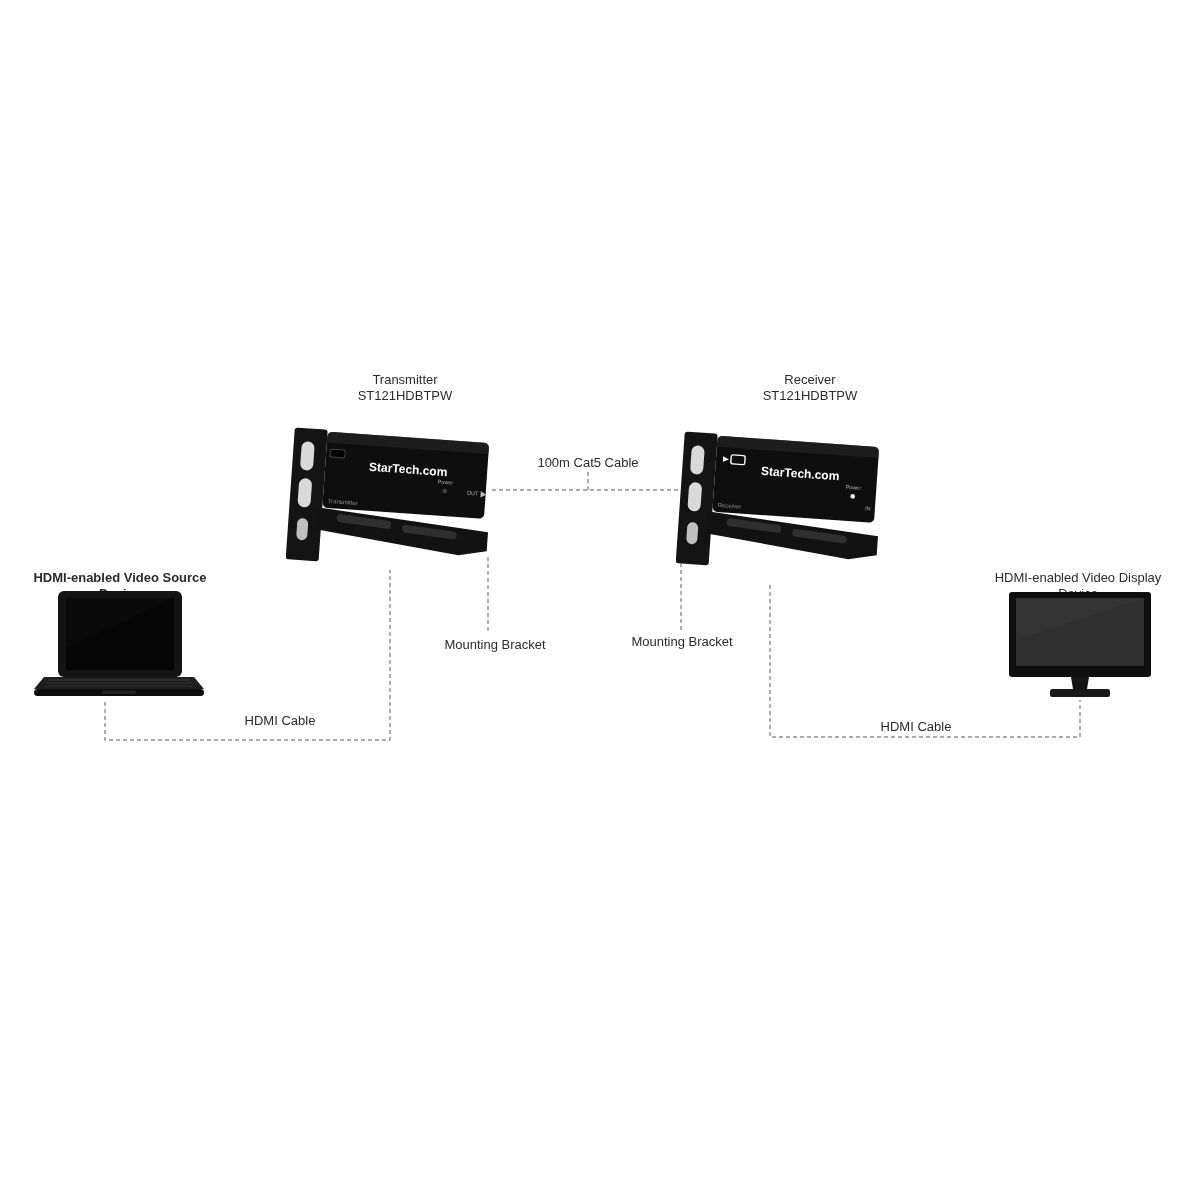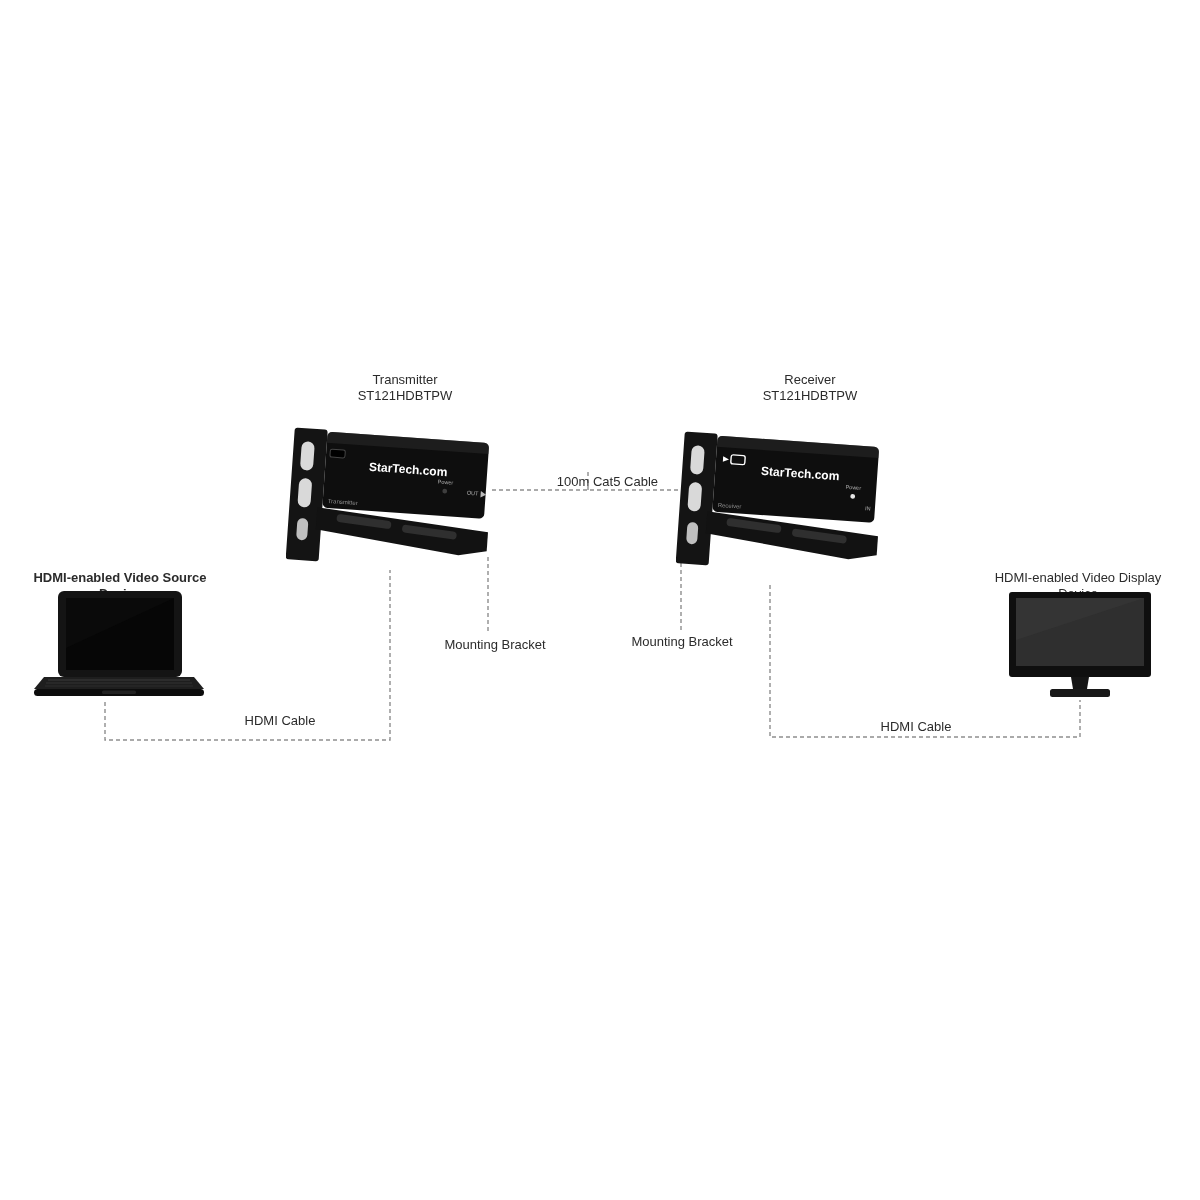--- a/index.html
+++ b/index.html
@@ -31,21 +31,21 @@
   <div class="lbl" style="left:330px; top:372px; width:150px;">
     <div>Transmitter</div>
     <div>ST121HDBTPW</div>
   </div>
 
   <div class="lbl" style="left:735px; top:372px; width:150px;">
     <div>Receiver</div>
     <div>ST121HDBTPW</div>
   </div>
 
-  <div class="lbl" style="left:518px; top:474px; width:140px;text-align:right;">100m Cat5 Cable</div>
+  <div class="lbl" style="left:518px; top:455px; width:140px;">100m Cat5 Cable</div>
 
   <div class="lbl" style="left:15px; top:570px; width:210px;font-weight:bold;">HDMI-enabled Video Source Device</div>
 
   <div class="lbl" style="left:973px; top:570px; width:210px;">HDMI-enabled Video Display Device</div>
 
   <div class="lbl" style="left:425px; top:637px; width:140px;">Mounting Bracket</div>
 
   <div class="lbl" style="left:612px; top:634px; width:140px;">Mounting Bracket</div>
 
   <div class="lbl" style="left:220px; top:713px; width:120px;">HDMI Cable</div>

